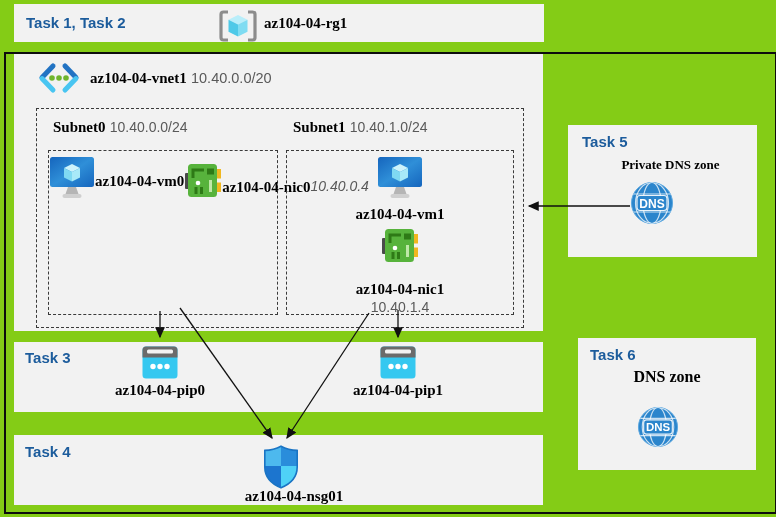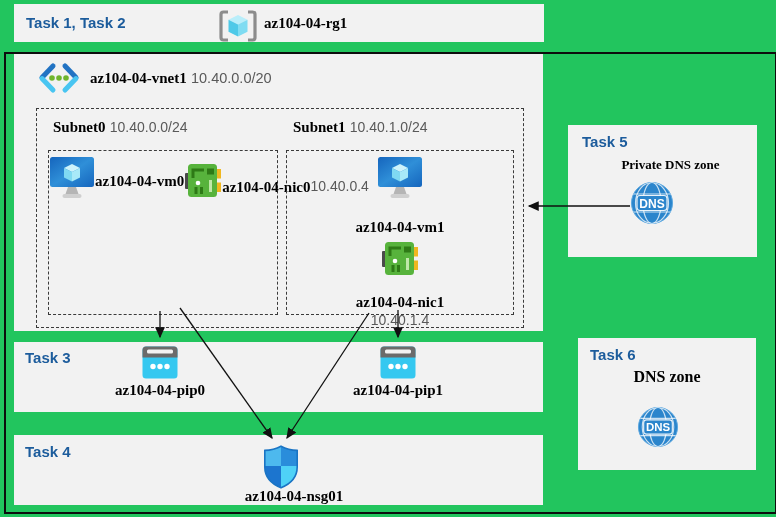--- a/index.html
+++ b/index.html
@@ -1,17 +1,17 @@
 <!DOCTYPE html>
 <html><head>
 <meta charset="utf-8">
 <style>
   html,body{margin:0;padding:0;background:#fff;}
   #page{
-    position:relative;width:776px;height:517px;background:#22c55e;overflow:hidden;
+    position:relative;width:776px;height:517px;background:#84cc16;overflow:hidden;
     font-family:"Liberation Sans","DejaVu Sans",sans-serif;color:#000;
   }
   .abs{position:absolute;}
   .band{background:#f2f2f2;}
   .task-label{color:#1c5c9c;font-weight:700;font-size:15px;}
   .res-label{font-weight:700;font-size:15px;color:#000;white-space:nowrap;font-family:Liberation Serif, serif;}
   .muted{color:#595959;font-weight:400;}
   .big-box{border:2px solid #0d0d0d;background:transparent;}
   .dashed{border:1px dashed #3a3a3a;}
   .center-text{text-align:center;}
@@ -97,21 +97,21 @@
               <rect x="4" y="2" width="29" height="33" rx="3.5" fill="#57b33c"></rect>
               <path d="M9,16 V8 H20" fill="none" stroke="#2e7a16" stroke-width="3"></path>
               <rect x="23" y="6.5" width="7" height="6" fill="#2e7a16"></rect>
               <circle cx="14" cy="21" r="2.3" fill="#ffffff"></circle>
               <rect x="10.5" y="25" width="3" height="7" fill="#2e7a16"></rect>
               <rect x="16" y="25" width="3" height="7" fill="#2e7a16"></rect>
               <rect x="25" y="18" width="3" height="12" fill="#bfe8a8"></rect>
             </svg>
           </span>
           <span class="res-label" style="margin-top:18px;">az104-04-nic0</span>
-          <span class="muted" style="font-size:14px;margin-top:16px;">10.40.0.4</span>
+          <span class="muted" style="font-size:14px;margin-top:16px;font-style:italic;">10.40.0.4</span>
         </div>
       </div>
 
       <div class="abs dashed" style="left:249px;top:41px;width:226px;height:163px;">
         <div class="abs" style="left:0;top:5px;width:100%;display:flex;flex-direction:column;align-items:center;">
           <span>
             <svg width="46" height="44" viewBox="0 0 46 44">
               <defs>
                   <linearGradient id="vmg1" x1="0" y1="0" x2="1" y2="1">
                 <stop offset="0" stop-color="#1565bd"></stop>
@@ -120,21 +120,21 @@
               </linearGradient>
                 </defs>
               <rect x="1" y="1" width="44" height="30" rx="2.5" fill="url(#vmg1)"></rect>
               <polygon points="23,8 31,12 23,16 15,12" fill="#cdf3fb"></polygon>
               <polygon points="15,12 23,16 23,25.5 15,21.5" fill="#7fd9f2"></polygon>
               <polygon points="31,12 23,16 23,25.5 31,21.5" fill="#a8e9f8"></polygon>
               <polygon points="19,31 27,31 29.5,38 16.5,38" fill="#b5b5b5"></polygon>
               <rect x="13.5" y="38" width="19" height="4" rx="2" fill="#cfcfcf"></rect>
             </svg>
           </span>
-          <span class="res-label" style="margin-top:19px;">az104-04-vm1</span>
+          <span class="res-label" style="margin-top:6px;">az104-04-vm1</span>
           <span style="margin-top:4px;">
             <svg width="38" height="37" viewBox="0 0 38 37">
               <rect x="1" y="11" width="4" height="16" rx="1" fill="#4a4a4a"></rect>
               <rect x="32" y="7" width="5" height="9.5" fill="#f0b71f"></rect>
               <rect x="32" y="20.5" width="5" height="9.5" fill="#f0b71f"></rect>
               <rect x="4" y="2" width="29" height="33" rx="3.5" fill="#57b33c"></rect>
               <path d="M9,16 V8 H20" fill="none" stroke="#2e7a16" stroke-width="3"></path>
               <rect x="23" y="6.5" width="7" height="6" fill="#2e7a16"></rect>
               <circle cx="14" cy="21" r="2.3" fill="#ffffff"></circle>
               <rect x="10.5" y="25" width="3" height="7" fill="#2e7a16"></rect>

